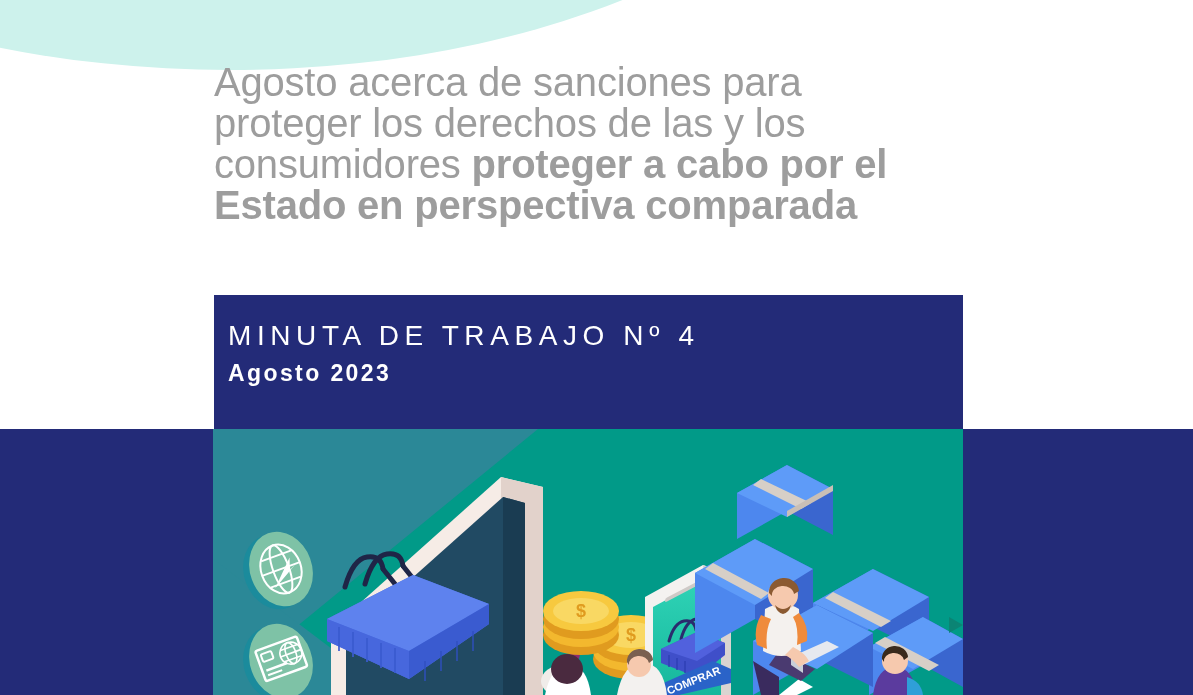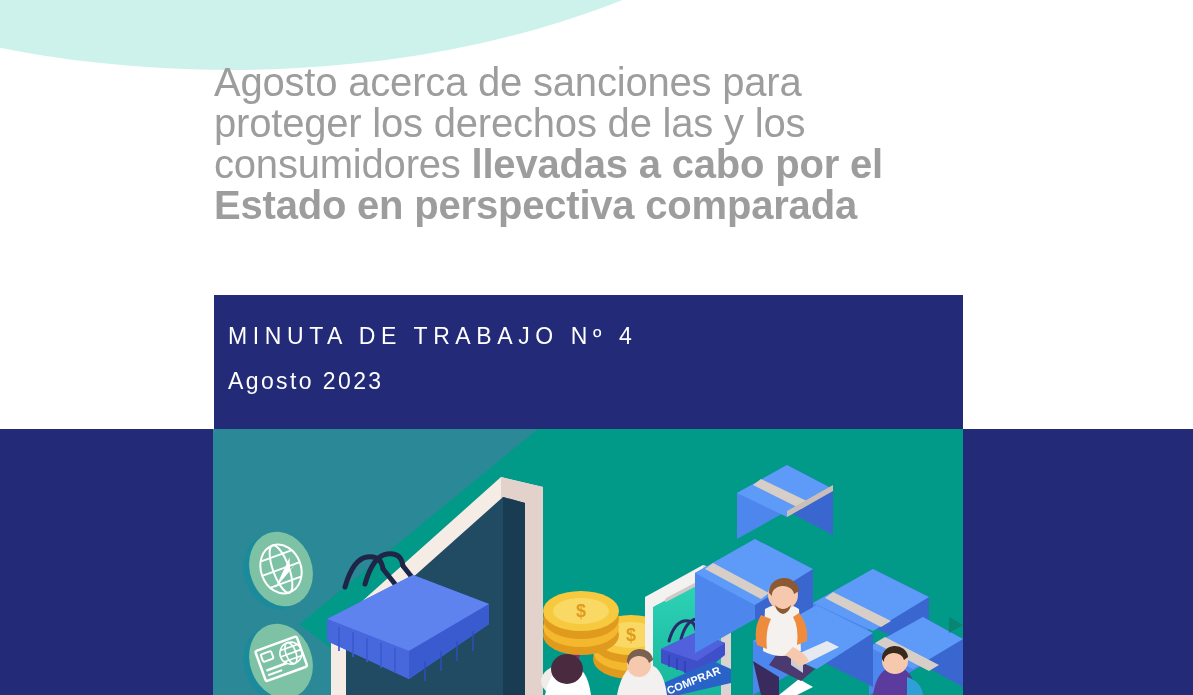--- a/index.html
+++ b/index.html
@@ -54,33 +54,33 @@
     left: 214px;
     top: 295px;
     width: 749px;
     height: 134px;
     background: #232b78;
     box-sizing: border-box;
     padding: 26px 0 0 14px;
   }
   .caption-line1 {
     color: #ffffff;
-    font-size: 23px;
+    font-size: 28px;
     font-weight: 400;
     letter-spacing: 5.6px;
     line-height: 30px;
     white-space: nowrap;
   }
   .caption-line2 {
     color: #ffffff;
     font-size: 23px;
-    font-weight: 400;
+    font-weight: 700;
     letter-spacing: 2.4px;
     line-height: 32px;
-    margin-top: 14px;
+    margin-top: 6px;
     white-space: nowrap;
   }
 
   
   .navy-strip {
     position: absolute;
     left: 0;
     top: 429px;
     width: 1193px;
     height: 266px;
@@ -100,21 +100,21 @@
   .illo svg { display: block; }
 </style>
 </head>
 <body>
 
 <div id="slide">
 
   <div class="mint-arc"></div>
 
   <div class="title-block">
-    <span>Agosto acerca de sanciones para proteger los derechos de las y los consumidores </span><span class="strong">llevadas a cabo por el Estado en perspectiva comparada</span>
+    <span>Agosto acerca de sanciones para proteger los derechos de las y los consumidores </span><span class="strong">proteger a cabo por el Estado en perspectiva comparada</span>
   </div>
 
   <div class="caption-band">
     <div class="caption-line1">MINUTA DE TRABAJO Nº 4</div>
     <div class="caption-line2">Agosto 2023</div>
   </div>
 
   <div class="navy-strip"></div>
 
   <div class="illo">

